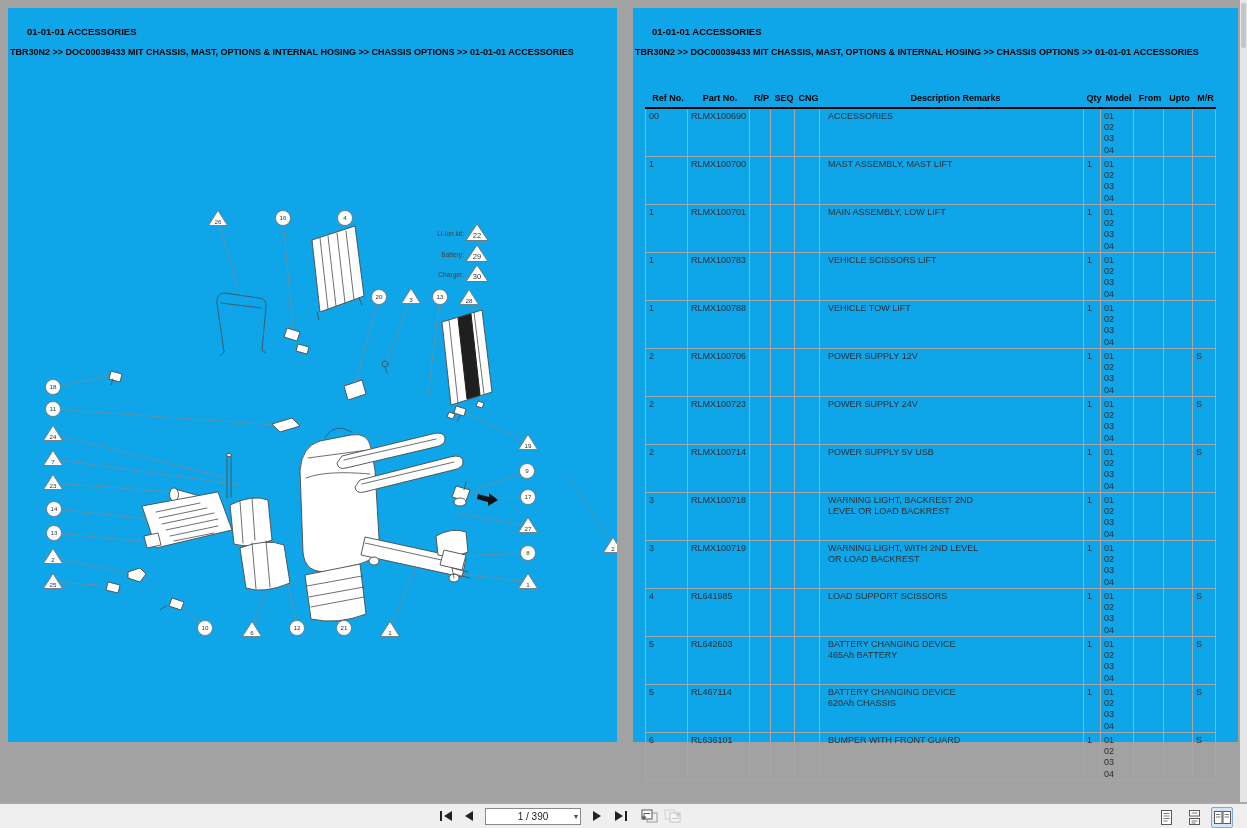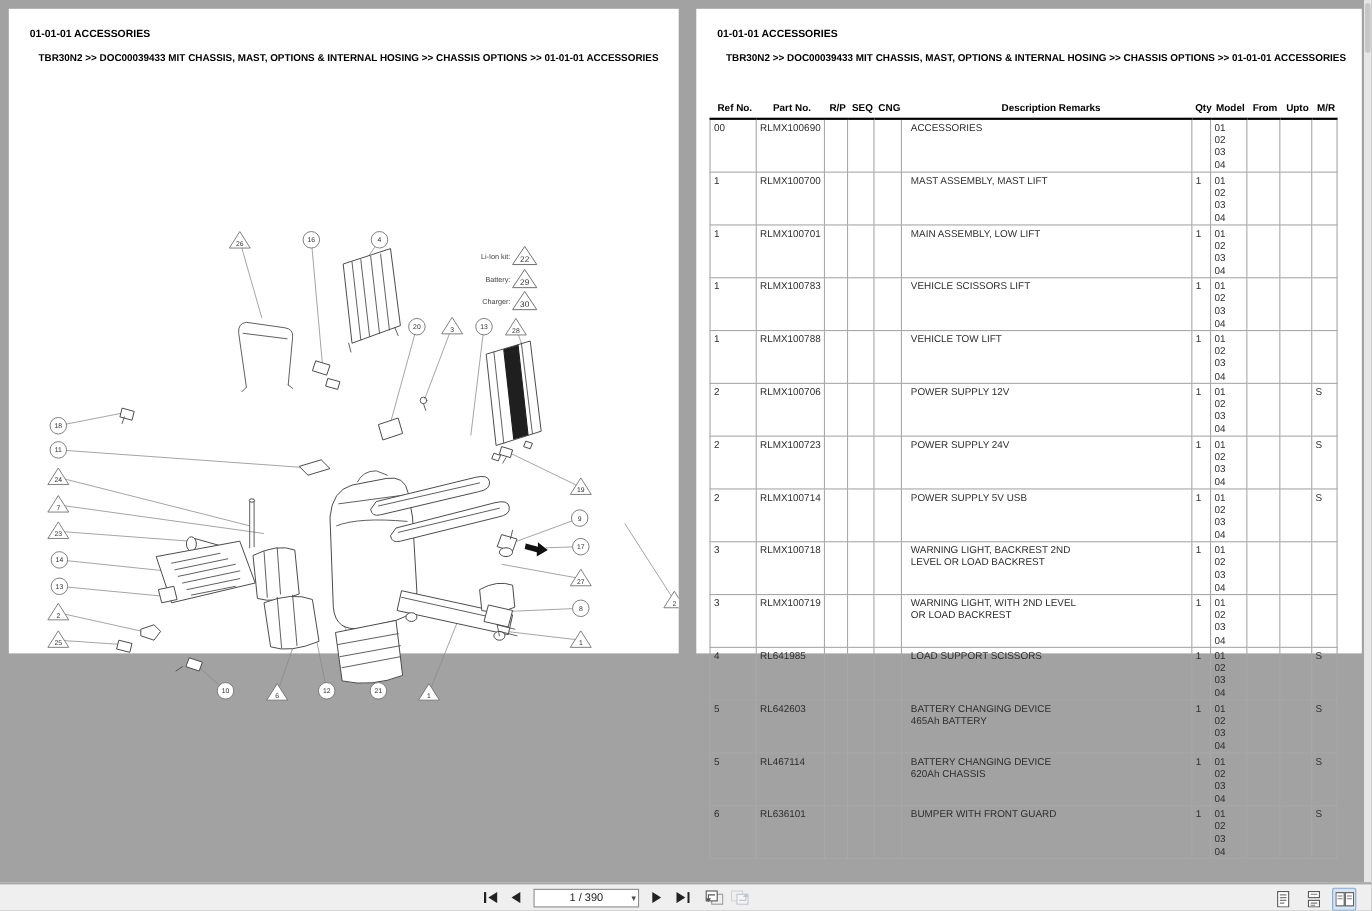--- a/index.html
+++ b/index.html
@@ -1,22 +1,22 @@
 <!DOCTYPE html>
 <html><head>
 <meta charset="utf-8">
 <style>
   html,body{margin:0;padding:0;}
   .viewer{position:relative;width:1247px;height:828px;overflow:hidden;
     background:#a2a2a2;font-family:"Liberation Sans",sans-serif;}
-  .page{position:absolute;top:8px;height:586px;background:#ffffff;}
+  .page{position:absolute;top:8px;height:734px;background:#0ea5e9;}
   .page-left{left:8px;width:609px;}
   .page-right{left:633px;width:605px;}
   .doc-title{position:absolute;left:19px;top:18px;font-size:9.5px;font-weight:bold;color:#000;white-space:nowrap;}
-  .doc-breadcrumb{position:absolute;left:27px;top:39px;font-size:9px;font-weight:bold;color:#000;white-space:nowrap;}
+  .doc-breadcrumb{position:absolute;left:2px;top:39px;font-size:9px;font-weight:bold;color:#000;white-space:nowrap;}
   .diagram{position:absolute;left:0;top:0;width:609px;height:786px;}
   .art-fill{fill:#fff;stroke:#4a4a4a;stroke-width:0.9;stroke-linejoin:round;}
   .art-line{fill:none;stroke:#4a4a4a;stroke-width:0.8;stroke-linejoin:round;stroke-linecap:round;}
   
   .parts{position:absolute;left:12px;top:84px;width:570px;border-collapse:collapse;table-layout:fixed;
     font-size:9px;color:#2e2e2e;}
   .parts thead th{font-weight:bold;text-align:center;font-size:9px;color:#000;padding:0 0 3px 3px;
     border-bottom:2px solid #000;line-height:12px;white-space:nowrap;}
   .parts thead th.h-desc{padding-left:8px;}
   .parts tbody td{border:1px solid #a8a8a8;vertical-align:top;padding:2px 2px 0 3px;height:45px;line-height:11.2px;}

